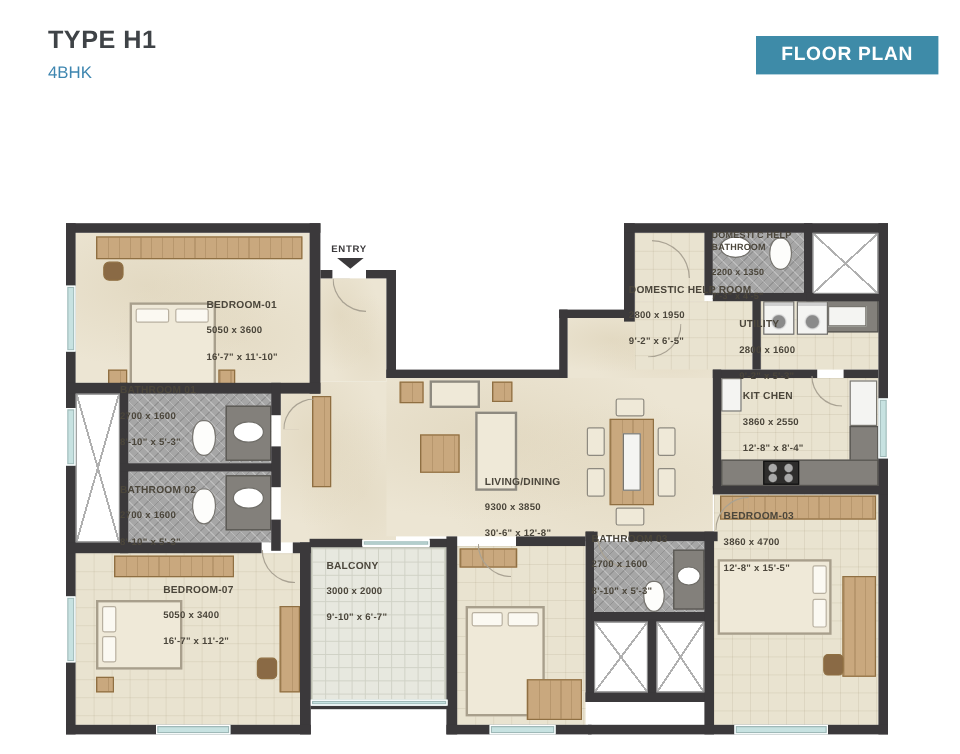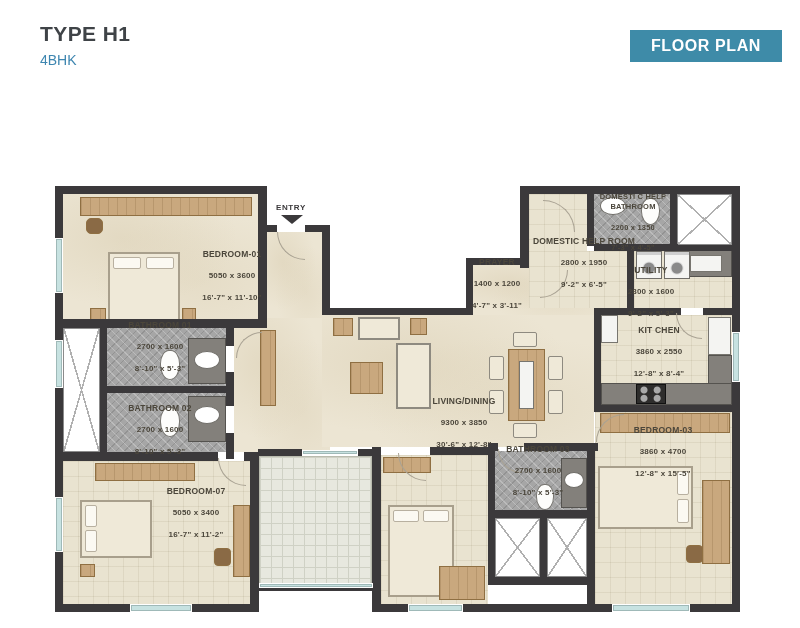--- a/index.html
+++ b/index.html
@@ -41,21 +41,21 @@
 .ell{position:absolute;background:#fff;border:1px solid #6f6d68;border-radius:50%}
 .stove{position:absolute;background:#2e2d2c;border:1px solid #111;background-image:
   radial-gradient(circle at 25% 28%,#a9a9a9 3px,transparent 4px),
   radial-gradient(circle at 72% 28%,#a9a9a9 3px,transparent 4px),
   radial-gradient(circle at 25% 74%,#a9a9a9 3px,transparent 4px),
   radial-gradient(circle at 72% 74%,#a9a9a9 3px,transparent 4px)}
 .sofa{position:absolute;background:#efe9d8;border:2px solid #8e8a80}
 .chair{position:absolute;background:#efe9d8;border:1px solid #8e8a80;border-radius:2px}
 .arc{position:absolute;border:1px solid #a9a293;border-top:none;border-right:none;border-bottom-left-radius:100%}
 
-.lbl{position:absolute;transform:translate(-50%,-50%);text-align:center;color:#4b463b;
+.lbl{position:absolute;transform:translate(-50%,-50%);text-align:left;color:#4b463b;
   font-size:8px;font-weight:700;line-height:1.35;letter-spacing:.2px;white-space:pre-line;width:120px;pointer-events:none}
 .lbl .rn{font-size:8.5px}
 .lbl.sm{font-size:7.5px}.lbl.sm .rn{font-size:7.5px}
 .entry-txt{position:absolute;left:276px;top:203px;font-size:8px;font-weight:700;color:#3b393b;letter-spacing:.6px}
 .entry-arrow{position:absolute;left:281px;top:215px;width:0;height:0;
   border-left:11px solid transparent;border-right:11px solid transparent;border-top:9px solid #3b393b}
 </style>
 </head>
 <body>
 
@@ -236,25 +236,20 @@
   <div class="lbl" style="left:160px;top:347px">
     <div class="rn">BATHROOM 01</div>
     <div>2700 x 1600</div>
     <div>8'-10" x 5'-3"</div>
   </div>
   <div class="lbl" style="left:160px;top:430px">
     <div class="rn">BATHROOM 02</div>
     <div>2700 x 1600</div>
     <div>8'-10" x 5'-3"</div>
   </div>
-  <div class="lbl" style="left:497px;top:284px;width:70px">
-    <div class="rn">PRAYER</div>
-    <div>1400 x 1200</div>
-    <div>4'-7" x 3'-11"</div>
-  </div>
   <div class="lbl sm" style="left:633px;top:222px;width:80px">
     <div class="rn">DOMESTI C HELP
 BATHROOM</div>
     <div>2200 x 1350</div>
     <div>7'-3" x 4'-5"</div>
   </div>
   <div class="lbl" style="left:584px;top:263px">
     <div class="rn">DOMESTIC HELP ROOM</div>
     <div>2800 x 1950</div>
     <div>9'-2" x 6'-5"</div>
@@ -272,20 +267,25 @@
   <div class="lbl" style="left:464px;top:423px">
     <div class="rn">LIVING/DINING</div>
     <div>9300 x 3850</div>
     <div>30'-6" x 12'-8"</div>
   </div>
   <div class="lbl" style="left:196px;top:513px">
     <div class="rn">BEDROOM-07</div>
     <div>5050 x 3400</div>
     <div>16'-7" x 11'-2"</div>
   </div>
+  <div class="lbl" style="left:317px;top:493px;width:90px">
+    <div class="rn">BALCONY</div>
+    <div>3000 x 2000</div>
+    <div>9'-10" x 6'-7"</div>
+  </div>
   <div class="lbl" style="left:538px;top:471px;width:90px">
     <div class="rn">BATHROOM 03</div>
     <div>2700 x 1600</div>
     <div>8'-10" x 5'-3"</div>
   </div>
   <div class="lbl" style="left:663px;top:452px">
     <div class="rn">BEDROOM-03</div>
     <div>3860 x 4700</div>
     <div>12'-8" x 15'-5"</div>
   </div>

